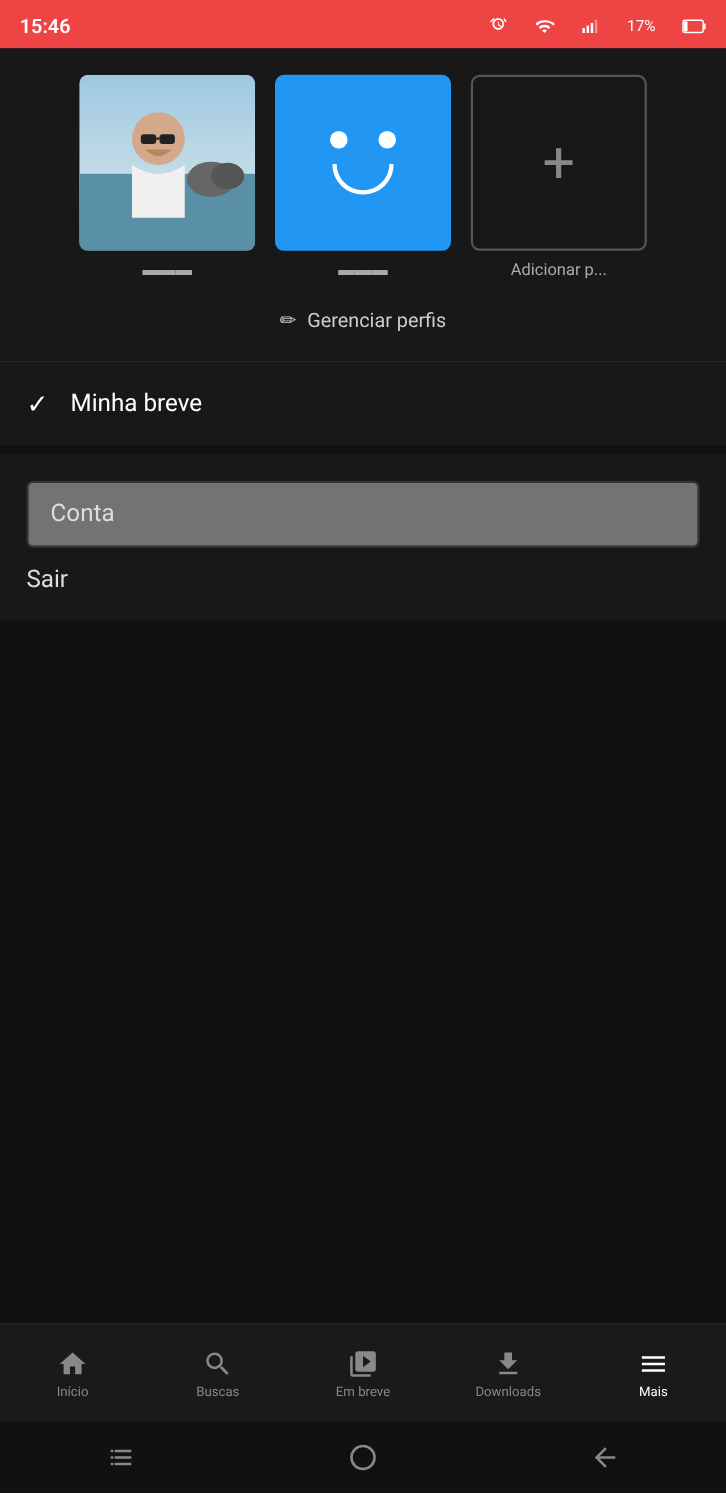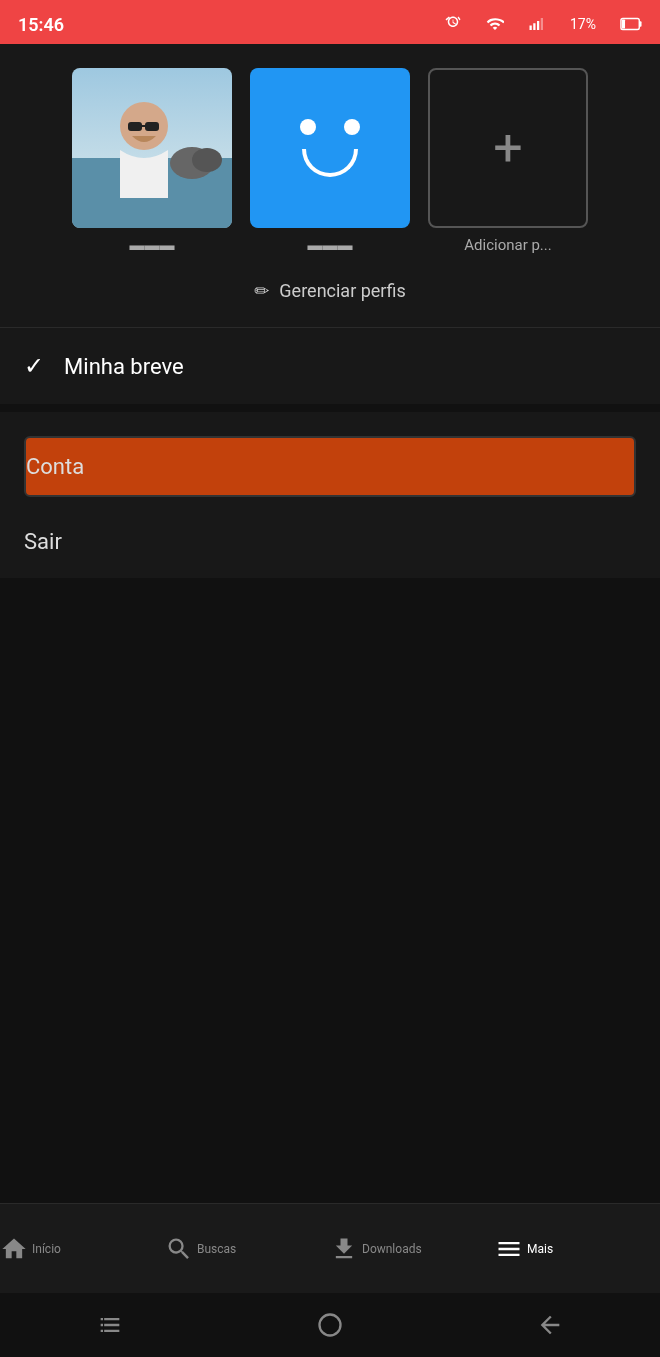--- a/index.html
+++ b/index.html
@@ -169,41 +169,42 @@
       margin-bottom: 18px;
     }
     .settings-item {
       padding: 16px 0;
       font-size: 22px;
       color: #dddddd;
       cursor: pointer;
       border-radius: 6px;
     }
     .settings-item.highlighted {
-      background: #c2410c;
+      background: #737373;
       border: 2px solid #333;
-      padding: 16px 0;
-      margin-bottom: 16px;
+      padding: 16px 20px;
+      margin-bottom: 1px;
     }
 
     
     .bottom-nav {
       position: absolute;
       bottom: 64px;
       left: 0;
       right: 0;
       height: 90px;
       background: #1a1a1a;
       display: flex;
       align-items: center;
       justify-content: space-around;
       border-top: 1px solid #2a2a2a;
     }
     .nav-item {
       display: flex;
+      flex-direction: column;
       align-items: center;
       gap: 4px;
       cursor: pointer;
       flex: 1;
     }
     .nav-label {
       font-size: 12px;
       color: #888888;
     }
     .nav-label.active {
@@ -353,20 +354,26 @@
     <span class="nav-label">Início</span>
   </div>
 
   <div class="nav-item">
     <svg class="nav-svg" viewBox="0 0 24 24" fill="#888888">
       <path d="M15.5 14h-.79l-.28-.27A6.471 6.471 0 0 0 16 9.5 6.5 6.5 0 1 0 9.5 16c1.61 0 3.09-.59 4.23-1.57l.27.28v.79l5 4.99L20.49 19l-4.99-5zm-6 0C7.01 14 5 11.99 5 9.5S7.01 5 9.5 5 14 7.01 14 9.5 11.99 14 9.5 14z"></path>
     </svg>
     <span class="nav-label">Buscas</span>
   </div>
 
+  <div class="nav-item">
+    <svg class="nav-svg" viewBox="0 0 24 24" fill="#888888">
+      <path d="M4 6H2v14c0 1.1.9 2 2 2h14v-2H4V6zm16-4H8c-1.1 0-2 .9-2 2v12c0 1.1.9 2 2 2h12c1.1 0 2-.9 2-2V4c0-1.1-.9-2-2-2zm-8 12.5v-9l6 4.5-6 4.5z"></path>
+    </svg>
+    <span class="nav-label">Em breve</span>
+  </div>
 
   <div class="nav-item">
     <svg class="nav-svg" viewBox="0 0 24 24" fill="#888888">
       <path d="M19 9h-4V3H9v6H5l7 7 7-7zM5 18v2h14v-2H5z"></path>
     </svg>
     <span class="nav-label">Downloads</span>
   </div>
 
   <div class="nav-item">
     <svg class="nav-svg" viewBox="0 0 24 24" fill="#ffffff">

